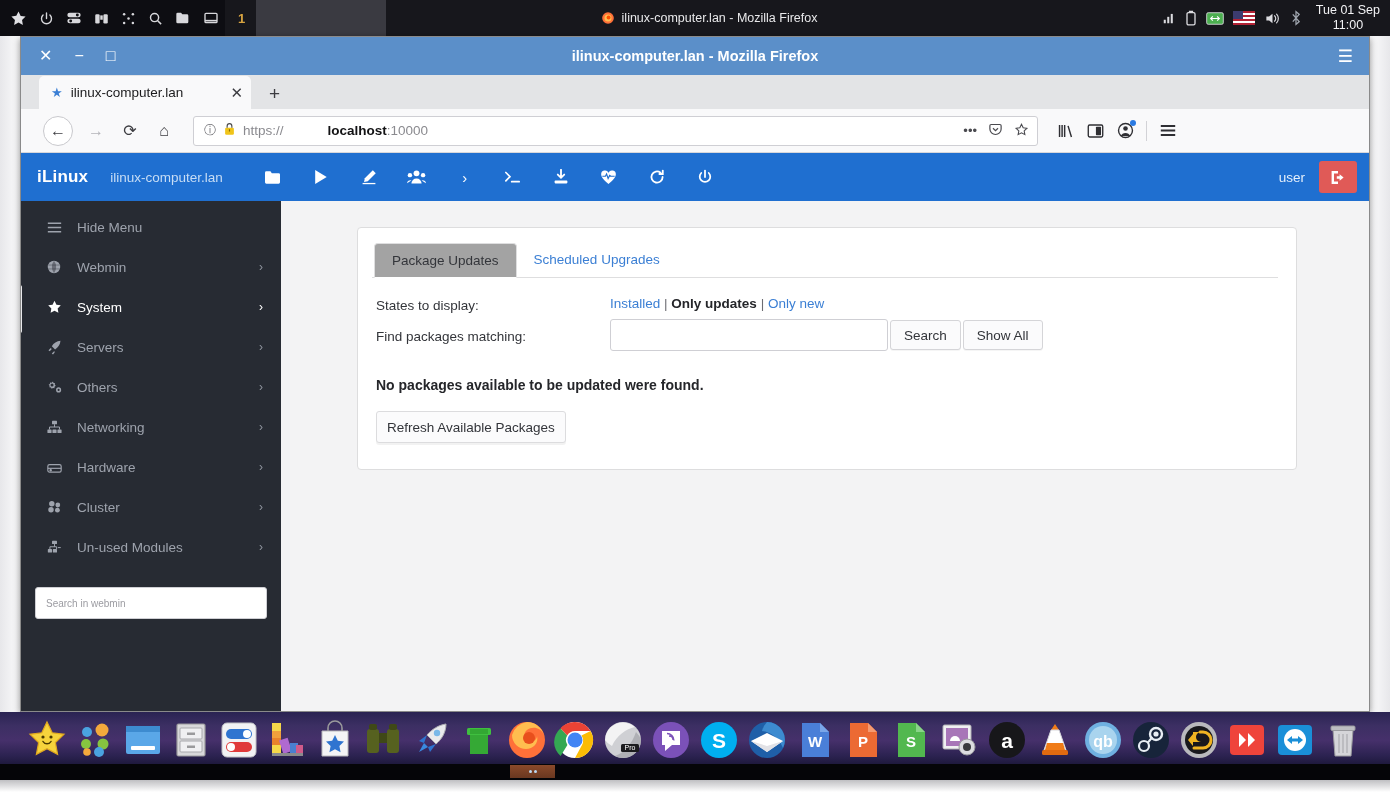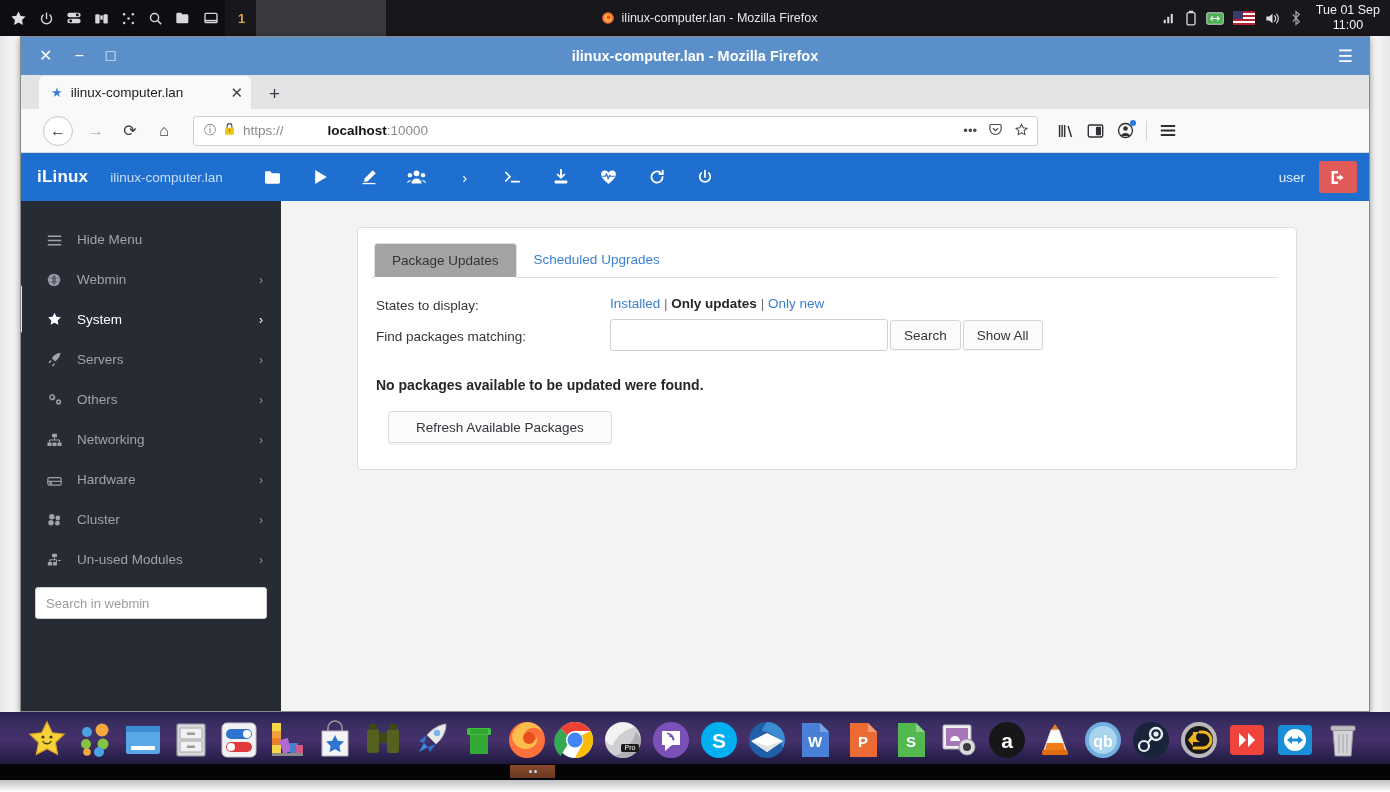--- a/index.html
+++ b/index.html
@@ -117,37 +117,37 @@
   .wm-logout {
     width: 38px; height: 32px; background: #e05a57; border-radius: 3px;
     display: flex; align-items: center; justify-content: center; color: #fff; font-size: 14px;
   }
 
   .wm-body { display: flex; height: 512px; }
   .wm-sidebar {
     width: 260px; background: #272b33; padding-top: 6px; position: relative; flex-shrink: 0;
   }
   .sb-item {
-    height: 40px; display: flex; align-items: flex-end; padding: 0 18px 0 26px;
+    height: 40px; display: flex; align-items: center; padding: 0 18px 0 26px;
     color: #9ea3ad; font-size: 13.5px; gap: 0;
   }
   .sb-ico { width: 30px; display: flex; align-items: center; color: #9ea3ad; font-size: 13px; }
   .sb-label { flex: 1; }
   .sb-chev { font-size: 12px; color: #8e939d; }
   .sb-item.active { color: #ffffff; }
   .sb-item.active .sb-ico { color: #ffffff; }
   .sb-item.active .sb-chev { color: #ffffff; }
   .sb-handle {
     position: absolute; left: -8px; top: 84px; width: 9px; height: 48px;
     background: #e9e9ec; border-radius: 2px;
   }
   .sb-search-wrap { padding: 20px 14px 0 14px; }
   .sb-search {
     width: 100%; height: 32px; background: #ffffff; border: 1px solid #cfcfd4; border-radius: 3px;
-    font-size: 13px; color: #6c6c72; padding: 0 10px;
+    font-size: 10px; color: #6c6c72; padding: 0 10px;
     font-family: "Liberation Sans", sans-serif;
   }
   .sb-search::placeholder { color: #9b9ba1; }
 
   .wm-main { flex: 1; padding: 26px 40px 0 76px; overflow: hidden; }
   .panel {
     background: #ffffff; border: 1px solid #ddddde; border-radius: 4px;
     width: 940px; 
   }
   .panel-head {
@@ -184,22 +184,22 @@
     font-family: "Liberation Sans", sans-serif;
   }
   .btn {
     height: 30px; border: 1px solid #d5d5d8; background: #fbfbfc; border-radius: 3px;
     font-size: 13.5px; color: #33353a; padding: 0 13px; margin-left: 2px;
     font-family: "Liberation Sans", sans-serif; cursor: pointer;
     box-shadow: 0 1px 0 rgba(0,0,0,0.04);
   }
   .no-pkgs { margin: 26px 0 0 4px; font-size: 14px; font-weight: bold; color: #25262a; }
   .refresh-btn {
-    margin: 18px 0 0 16px; height: 32px; border: 1px solid #dcdcde; background: #fbfbfc;
-    border-radius: 3px; font-size: 13.5px; color: #33353a; padding: 0 27px;
+    margin: 18px 0 0 4px; height: 32px; border: 1px solid #dcdcde; background: #fbfbfc;
+    border-radius: 3px; font-size: 13.5px; color: #33353a; padding: 0 10px;
     font-family: "Liberation Sans", sans-serif; cursor: pointer;
     box-shadow: 0 2px 0 rgba(0,0,0,0.05);
   }
 
   
   .dock-bg {
     position: absolute; left: 0; top: 712px; width: 1390px; height: 55px;
     background: linear-gradient(180deg,#2a2352 0%,#3c2f63 25%,#46306b 52%,#2b2250 80%,#1a1636 100%);
   }
   .dock-inner {

